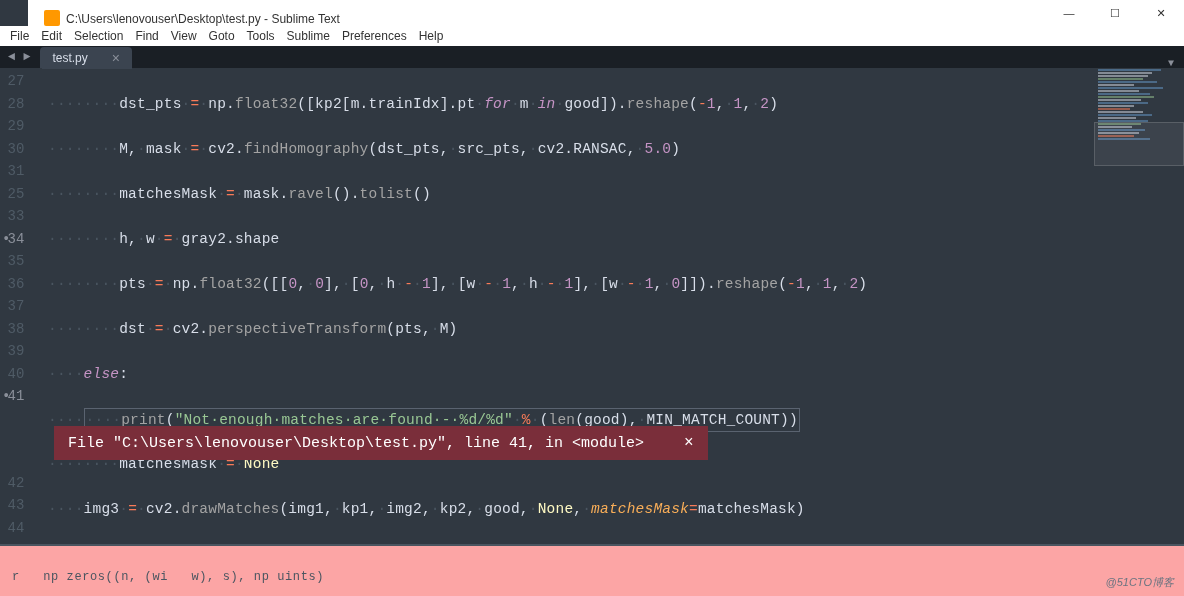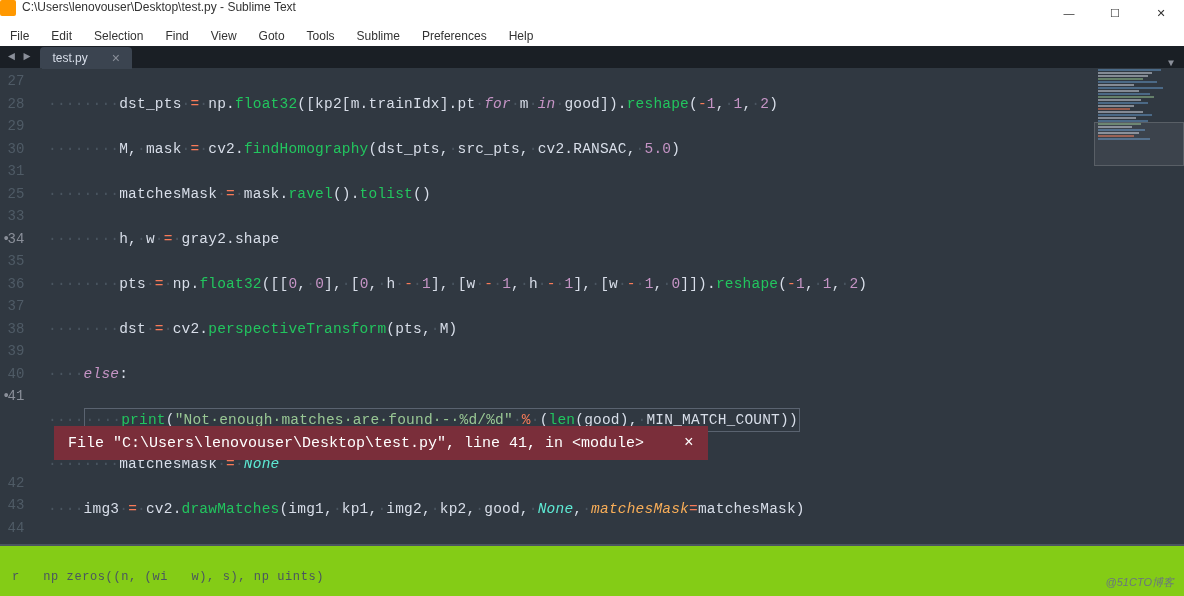--- a/index.html
+++ b/index.html
@@ -1,49 +1,49 @@
 <!DOCTYPE html>
 <html><head>
 <meta charset="utf-8">
 <style>
 * { margin:0; padding:0; box-sizing:border-box; }
 body { font-family:'Consolas','Courier New',monospace; font-size:14px; background:#303841; color:#d8dee9; width:1184px; height:596px; overflow:hidden; position:relative; }
-.titlebar { height:26px; background:#fff; display:flex; align-items:flex-start; padding-left:0; color:#333; font-family:'Segoe UI',sans-serif; font-size:12px; }
+.titlebar { height:26px; background:#fff; display:flex; align-items:flex-end; padding-left:16px; color:#333; font-family:'Segoe UI',sans-serif; font-size:12px;margin-left:28px; }
 .titlebar .icon { width:16px; height:16px; background:#ff9800; display:inline-block; margin-right:6px; border-radius:2px; }
 .win-controls { margin-left:auto; display:flex; }
 .win-btn { width:46px; height:26px; display:flex; align-items:center; justify-content:center; font-size:11px; color:#333; }
-.menubar { height:20px; background:#fff; display:flex; align-items:center; padding-left:4px; color:#333; font-family:'Segoe UI',sans-serif; font-size:12px; gap:10px; }
+.menubar { height:20px; background:#fff; display:flex; align-items:center; padding-left:4px; color:#333; font-family:'Segoe UI',sans-serif; font-size:12px; gap:0; }
 .menubar span { padding:2px 6px; }
 .toolbar { height:22px; background:#1a1f25; display:flex; align-items:center; padding:0 4px; }
 .nav-arrow { color:#8a8f99; font-size:12px; padding:0 4px; }
 .tabbar { flex:1; display:flex; align-items:flex-end; height:24px; position:relative; }
 .tab { background:#3b4450; color:#d8dee9; padding:3px 12px; font-size:12px; border-top-left-radius:4px; border-top-right-radius:4px; margin-left:6px; display:flex; align-items:center; gap:24px; font-family:'Segoe UI',sans-serif; }
 .tab .close { font-size:14px; color:#8a8f99; }
 .tab-drop { margin-left:auto; color:#8a8f99; padding:0 6px; font-size:10px; }
 .editor-area { position:relative; height:488px; display:flex; }
 .gutter { width:42px; background:#303841; text-align:right; padding-right:10px; color:#4f5b66; font-size:14px; line-height:22.5px; padding-top:2px; flex-shrink:0; }
 .gutter .ln { height:22.5px;text-align:center; }
 .gutter .mod { color:#8a8f99; position:relative; }
 .gutter .mod::before { content:'•'; position:absolute; left:2px; color:#8a8f99; }
 .code { flex:1; padding-top:2px; line-height:22.5px; font-size:14.5px; font-weight:500; white-space:pre; position:relative; letter-spacing:0.2px; }
 .code-line { height:22.5px; padding-left:6px; }
 .ws { color:#4a5560; }
 .kw { color:#c594c5; font-style:italic;text-align:right; }
-.fn { color:#22c55e; }
+.fn { color:#a3a3a3; }
 .num { color:#c594c5; }
 .str { color:#99c794; }
 .op { color:#f97b58; }
 .param { color:#f9ae58; font-style:italic; }
-.const { color:#5eead4; font-style:italic; }
+.const { color:#fef9c3; }
 .sel-box { border:1px solid #5a6370; display:inline-block; padding:0 1px; }
 .err-tip { position:absolute; left:54px; top:358px; background:#7a2e3a; color:#fff; padding:8px 14px; font-size:15px; display:flex; align-items:center; gap:40px; z-index:10; }
 .err-tip .close-err { color:#fff; font-size:16px; cursor:pointer; }
 .minimap { width:90px; background:#303841; position:relative; overflow:hidden; flex-shrink:0; }
 .mm-line { height:2px; margin:1px 4px; opacity:0.5; }
-.console { position:absolute; bottom:0; left:0; right:0; height:52px; background:#84cc16; border-top:2px solid #4a5560; padding:4px 6px; font-size:14px; line-height:20px; white-space:pre; letter-spacing:0.6px; }
+.console { position:absolute; bottom:0; left:0; right:0; height:52px; background:#fca5a5; border-top:2px solid #4a5560; padding:4px 6px; font-size:14px; line-height:20px; white-space:pre; letter-spacing:0.6px; }
 .watermark { position:absolute; bottom:6px; right:10px; color:#6a7480; font-size:11px; font-family:'Segoe UI',sans-serif;font-style:italic; }
 .garbage-line { color:#4a5560; font-size:12px; padding-left:6px; height:14px; line-height:14px; }
 </style>
 </head>
 <body>
 
 <div class="titlebar">
   <span class="icon"></span>
   <span>C:\Users\lenovouser\Desktop\test.py - Sublime Text</span>
   <div class="win-controls">

